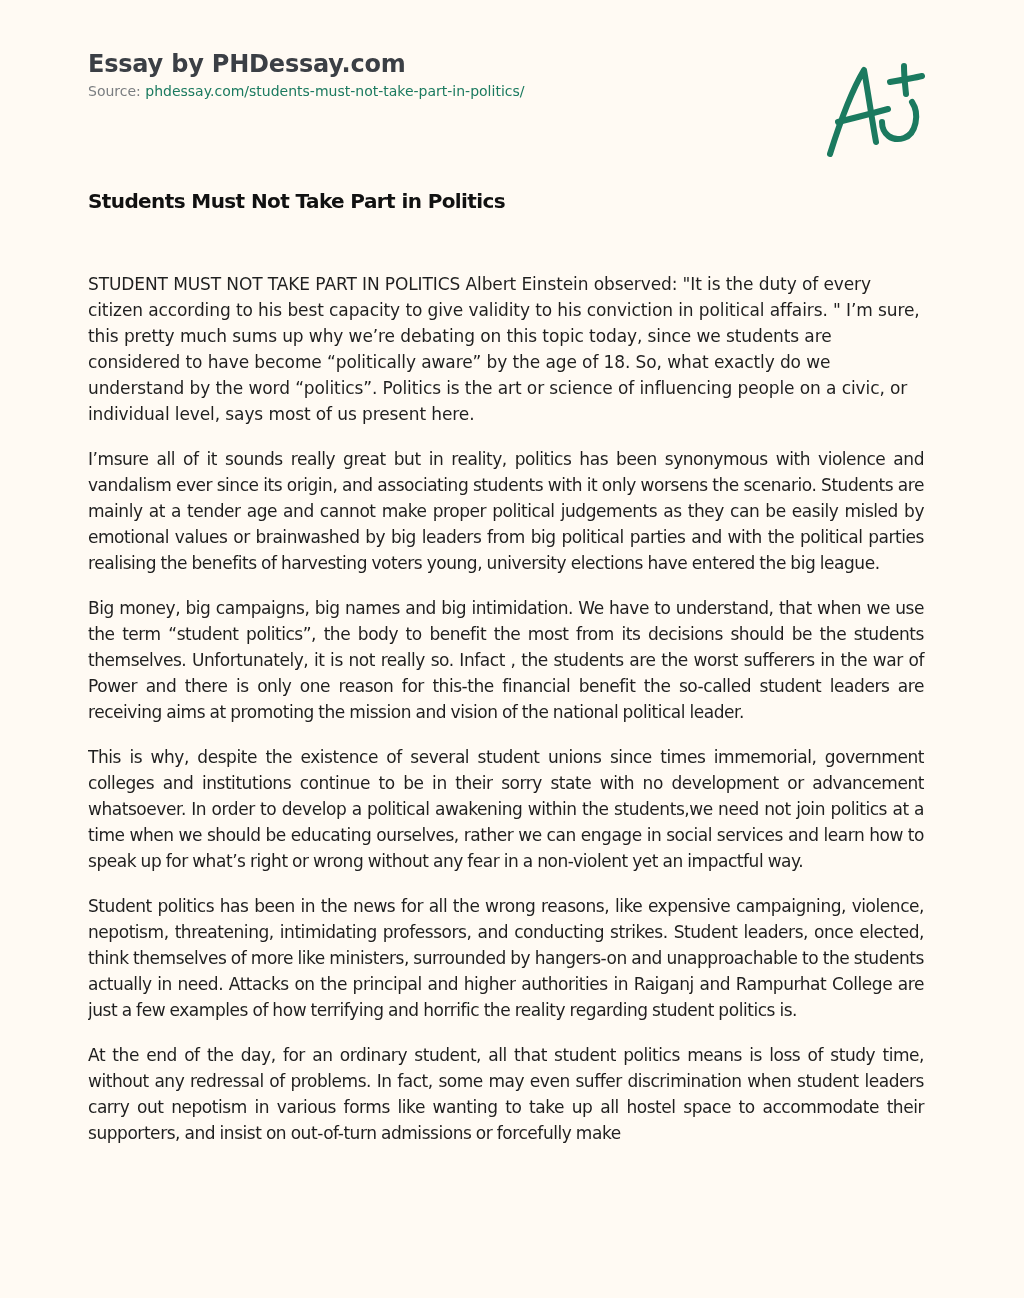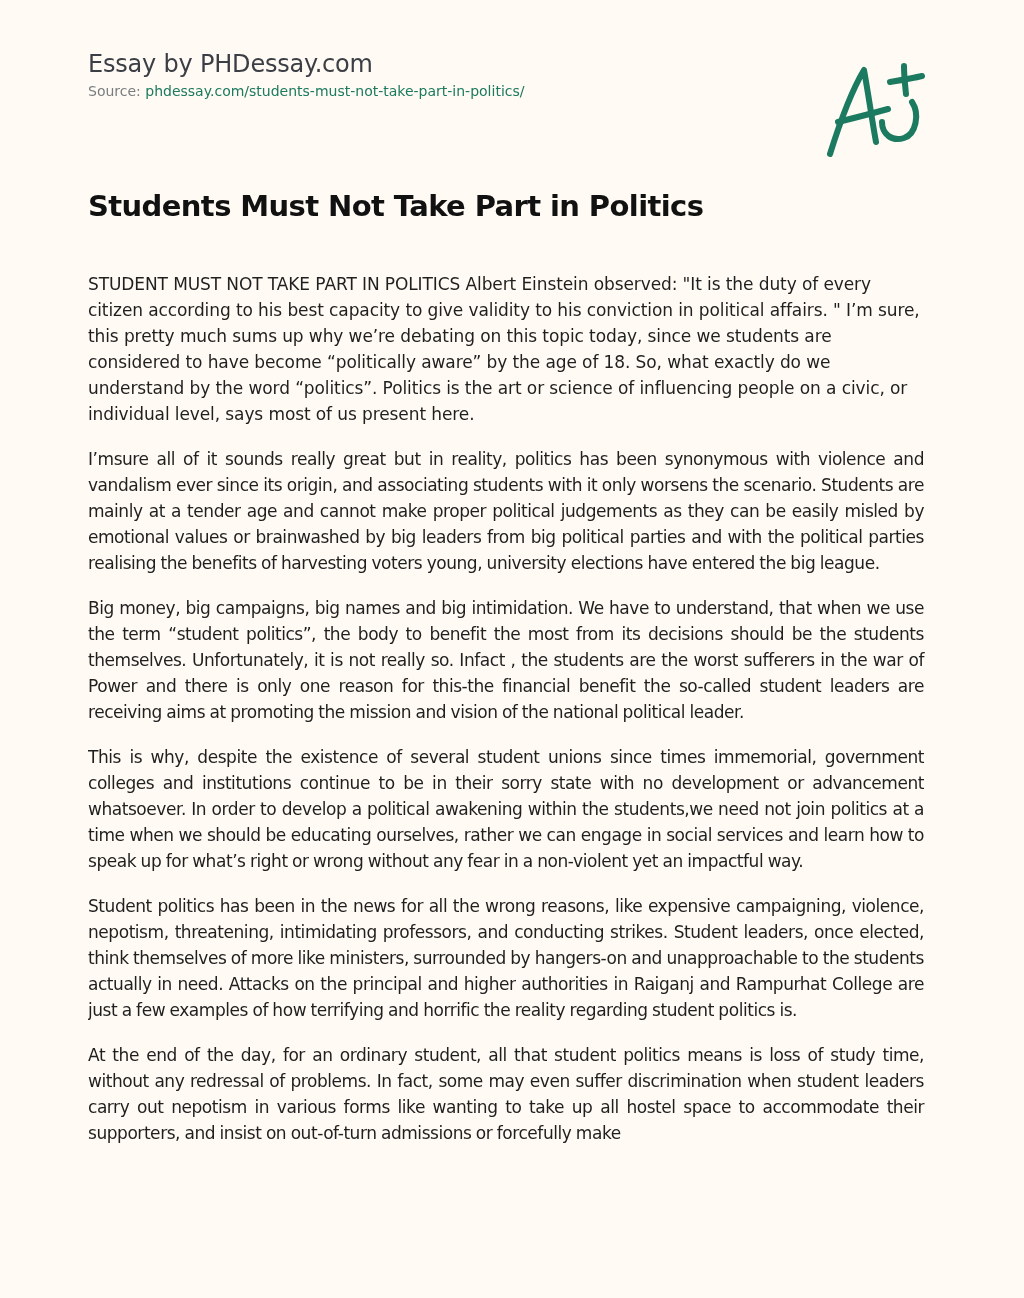--- a/index.html
+++ b/index.html
@@ -13,21 +13,21 @@
       overflow: hidden;
       position: relative;
       font-family: "DejaVu Sans", sans-serif;
       color: #1f1f1f;
     }
     .brand {
       position: absolute;
       left: 88px;
       top: 50px;
       font-family: "DejaVu Sans", sans-serif;
-      font-weight: normal;
+      font-weight: bold;
       font-size: 24px;
       color: #3b3f45;
       letter-spacing: -0.2px;
       margin: 0;
     }
     .source {
       position: absolute;
       left: 88px;
       top: 83px;
       font-size: 14px;
@@ -45,21 +45,21 @@
       width: 120px;
       height: 100px;
     }
     .title {
       position: absolute;
       left: 88px;
       top: 189px;
       margin: 0;
       font-family: "DejaVu Sans", sans-serif;
       font-weight: bold;
-      font-size: 29px;
+      font-size: 20px;
       color: #111111;
       letter-spacing: -0.6px;
       white-space: nowrap;
     }
     .content-clip {
       position: absolute;
       left: 88px;
       top: 271px;
       width: 848px;
       height: 979px;

